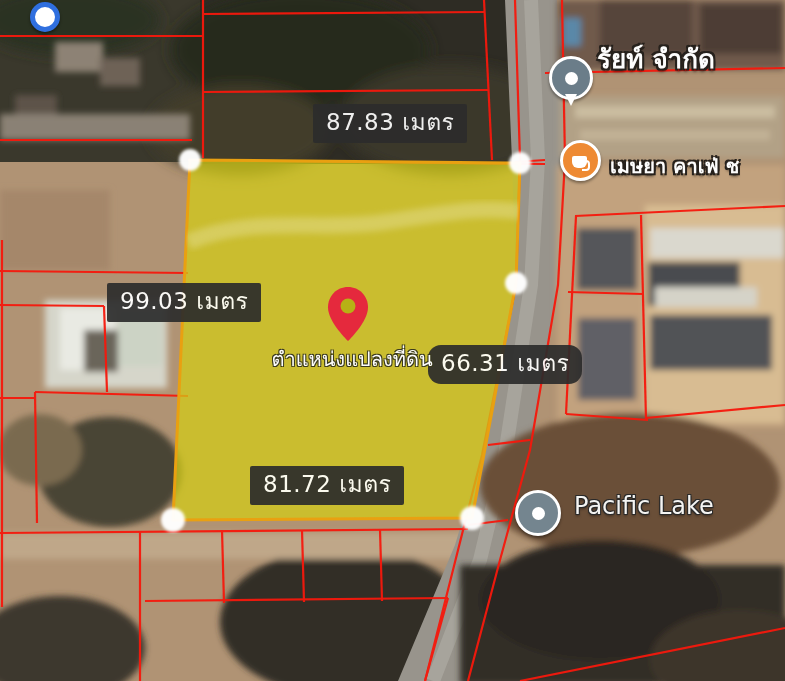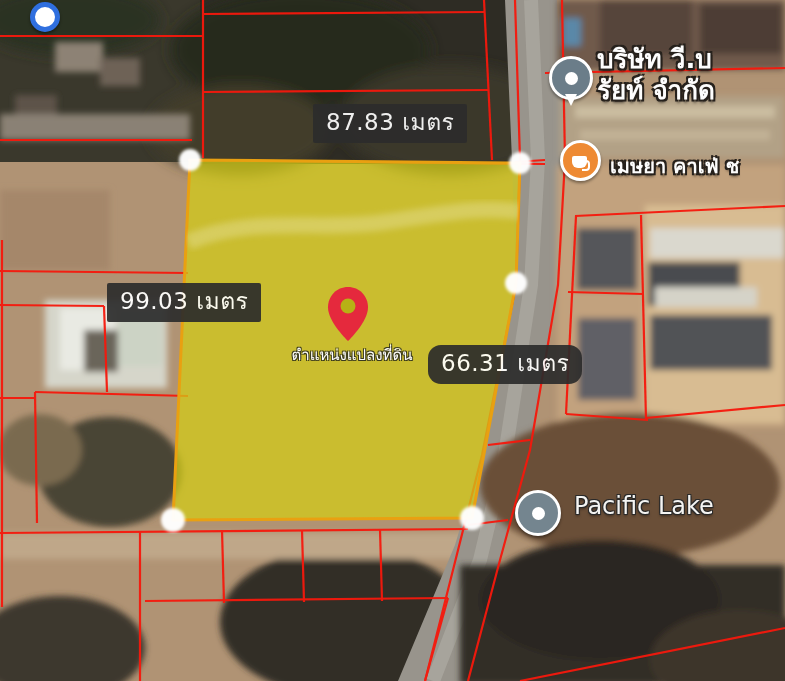--- a/index.html
+++ b/index.html
@@ -25,21 +25,21 @@
 
   
   .poi-text{position:absolute;color:#fdfdfd;font-weight:bold;white-space:nowrap;
             text-shadow:-2px -2px 0 #26211c,2px -2px 0 #26211c,-2px 2px 0 #26211c,
                         2px 2px 0 #26211c,0 3px 3px rgba(0,0,0,.6);}
   .poi-company{left:597px;top:44px;font-size:26px;line-height:1.18;}
   .poi-cafe{left:610px;top:150px;font-size:20px;}
   .poi-lake{left:574px;top:492px;font-size:24px;font-weight:normal;color:#f4f4f2;
             text-shadow:-1px -1px 0 #2a2a2a,1px -1px 0 #2a2a2a,-1px 1px 0 #2a2a2a,
                         1px 1px 0 #2a2a2a,0 2px 3px rgba(0,0,0,.55);}
-  .pin-caption{left:263px;top:343px;width:178px;text-align:center;font-size:15px;
+  .pin-caption{left:263px;top:343px;width:178px;text-align:center;font-size:20px;
                font-weight:normal;text-shadow:-1px -1px 0 #3a3a1e,1px -1px 0 #3a3a1e,
                -1px 1px 0 #3a3a1e,1px 1px 0 #3a3a1e;}
 
   
   .poi-ic{position:absolute;border-radius:50%;box-sizing:border-box;border:3px solid #fff;
           box-shadow:0 2px 3px rgba(0,0,0,.4);}
   .poi-ic::after{content:"";position:absolute;left:50%;top:50%;width:13px;height:13px;
           margin:-6.5px 0 0 -6.5px;border-radius:50%;background:#fff;}
   .ic-company{left:549px;top:56px;width:44px;height:44px;background:#6b7d89;}
   .ic-company::before{content:"";position:absolute;left:50%;bottom:-9px;margin-left:-6px;
@@ -184,32 +184,32 @@
       <circle class="vdot" cx="520" cy="163" r="11"></circle>
       <circle class="vdot" cx="516" cy="283" r="11"></circle>
       <circle class="vdot" cx="472" cy="518" r="12"></circle>
       <circle class="vdot" cx="173" cy="520" r="12"></circle>
     </g>
   </svg>
 
   <div class="chip chip-top">87.83 เมตร</div>
   <div class="chip chip-left">99.03 เมตร</div>
   <div class="chip chip-right-lower">66.31 เมตร</div>
+  <div class="chip chip-bottom">81.72 เมตร</div>
 
   <div class="pin-wrap">
     <svg width="44" height="58" viewBox="0 0 44 58">
       <path d="M22 2 C10.5 2 2 11 2 22.5 C2 37 22 56 22 56 C22 56 42 37 42 22.5 C42 11 33.5 2 22 2 Z" fill="#e5293d"></path>
       <circle cx="22" cy="21" r="7.5" fill="#b7b115"></circle>
     </svg>
   </div>
   <div class="poi-text pin-caption">ตำแหน่งแปลงที่ดิน</div>
 
   <div class="poi-ic ic-company"></div>
   <div class="poi-text poi-company">
-    <div>บริษัท วี.บ</div>
     <div>รัยท์ จำกัด</div>
   </div>
 
   <div class="poi-ic ic-cafe">
       <span class="handle"></span>
     </div>
   <div class="poi-text poi-cafe">เมษยา คาเฟ่ ช</div>
 
   <div class="poi-ic ic-lake"></div>
   <div class="poi-text poi-lake">Pacific Lake</div>

